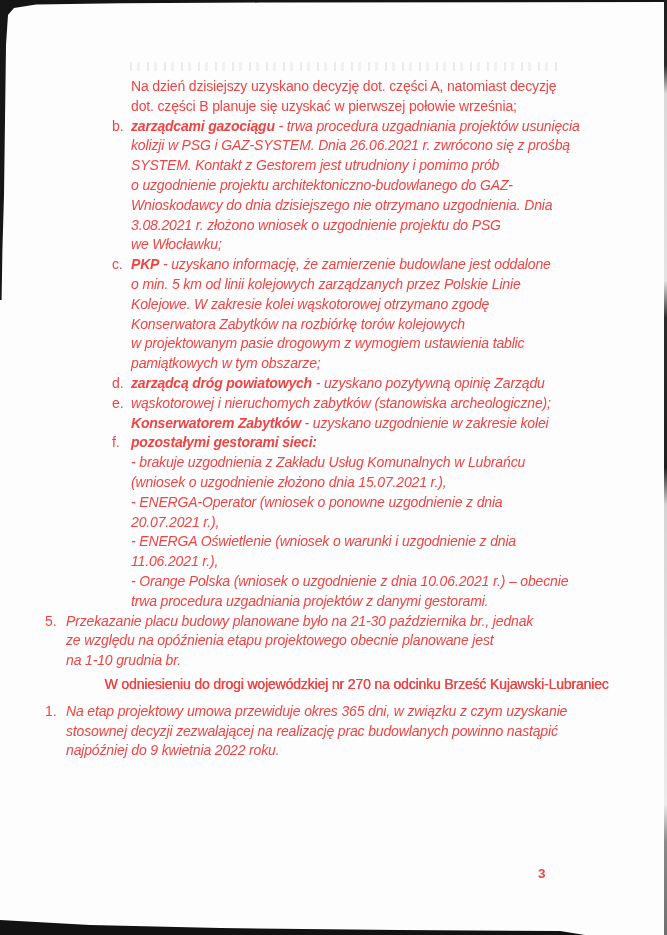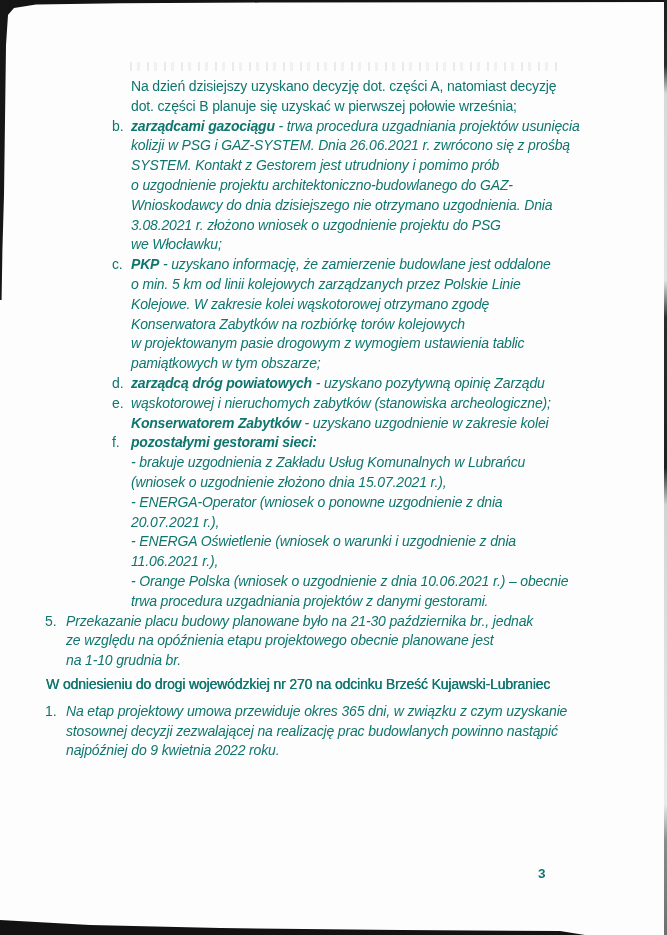--- a/index.html
+++ b/index.html
@@ -1,31 +1,31 @@
 <!DOCTYPE html>
 <html><head>
 <meta charset="utf-8">
 <style>
   html,body{margin:0;padding:0;}
   body{width:667px;height:935px;overflow:hidden;background:#e8e8e8;}
   .page{
     position:relative;width:667px;height:935px;background:#fdfdfd;
     font-family:"Liberation Sans","DejaVu Sans",sans-serif;
-    color:#0f766e;font-size:14px;letter-spacing:-0.15px;
+    color:#ef4444;font-size:14px;letter-spacing:-0.15px;
   }
   .content{position:absolute;left:0;top:77px;width:667px;}
   .line{height:19.8px;line-height:19.8px;white-space:pre;}
   .intro{padding-left:131px;}
   .let-item{display:flex;padding-left:112px;}
   .let-item .marker{width:19px;flex:0 0 19px;height:19.8px;line-height:19.8px;}
   .num-item{display:flex;padding-left:45px;}
   .num-item .marker{width:21px;flex:0 0 21px;height:19.8px;line-height:19.8px;}
   .lines{flex:1 1 auto;font-style:italic;}
   b,.bold{font-weight:700;letter-spacing:-0.2px;}
-  .para{padding-left:46px;margin-top:4px;}
+  .para{padding-left:46px;margin-top:4px;text-align:center;}
   .semi{text-shadow:0.35px 0 0 currentColor;}
   .gap-top{margin-top:7px;}
   .page-number{position:absolute;left:538px;top:866px;font-size:13.5px;font-weight:600;}
   
   .edge{position:absolute;pointer-events:none;}
   .edge-top{left:0;top:0;}
   .edge-left{left:0;top:0;}
   .edge-bottom{left:0;bottom:0;}
   .edge-right{right:0;top:0;width:3px;height:935px;
     background:linear-gradient(180deg,

